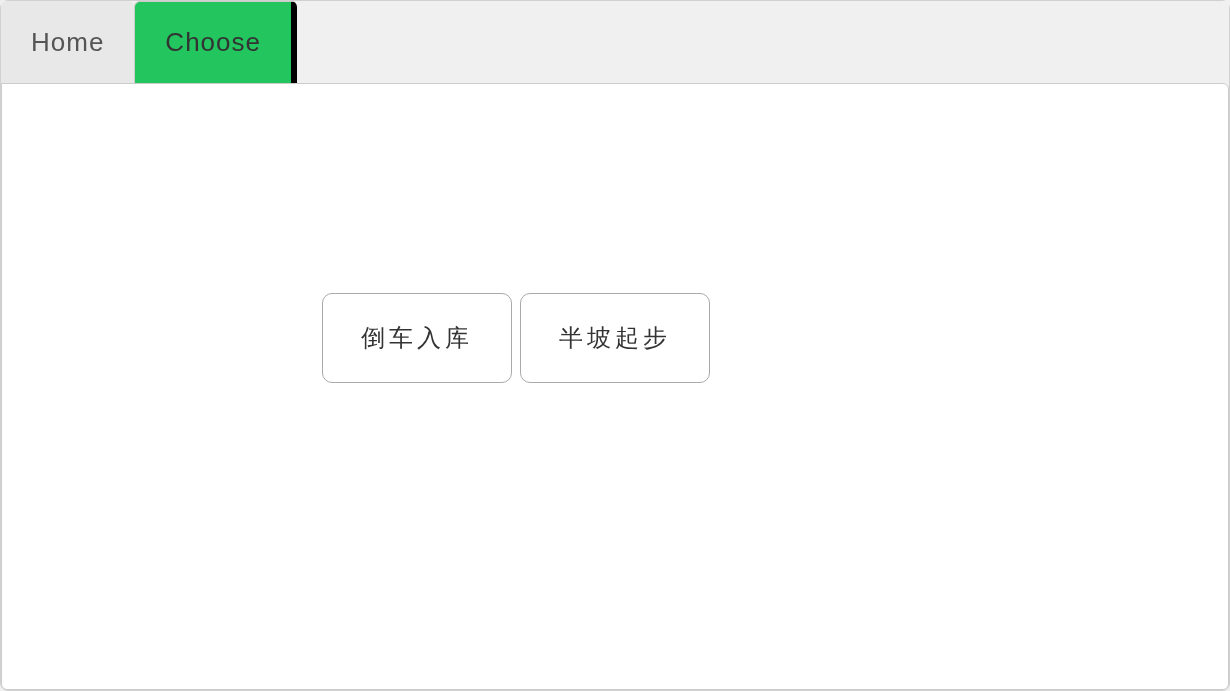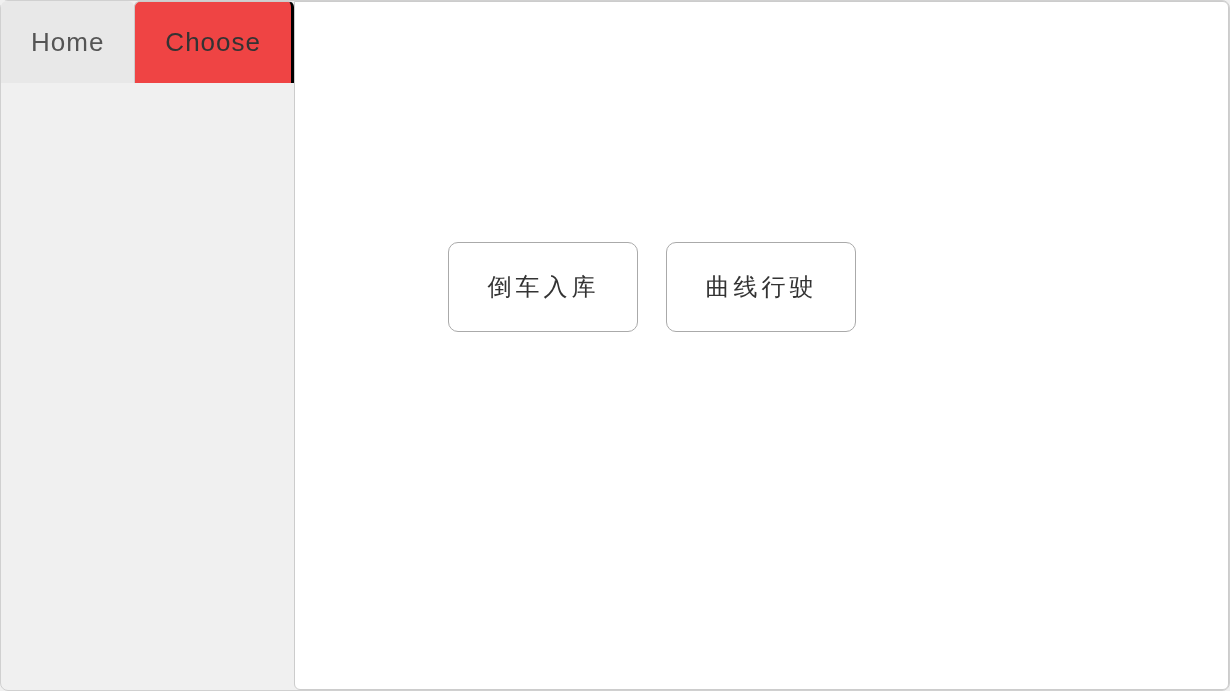--- a/index.html
+++ b/index.html
@@ -16,21 +16,21 @@
       overflow: hidden;
     }
 
     .app-container {
       width: 100%;
       height: 100%;
       background-color: #f0f0f0;
       border: 1px solid #d0d0d0;
       border-radius: 8px;
       display: flex;
-      flex-direction: row;
+      flex-direction: column;
     }
 
     .tab-bar {
       display: flex;
       align-items: stretch;
       height: 82px;
       background-color: #f0f0f0;
     }
 
     .tab {
@@ -40,24 +40,24 @@
       padding: 0 30px;
       font-size: 26px;
       color: #444;
       cursor: pointer;
       border-radius: 6px 6px 0 0;
       font-family: 'KaiTi', 'STKaiti', cursive, sans-serif;
       letter-spacing: 1px;
     }
 
     .tab.active {
-      background-color: #ef4444;
+      background-color: #22c55e;
       border-top: 1px solid #ccc;
       border-left: 1px solid #ccc;
-      border-right: 3px solid #000000;
+      border-right: 6px solid #000000;
       color: #333;
     }
 
     .tab.inactive {
       background-color: #e8e8e8;
       color: #555;
     }
 
     .main-content {
       flex: 1;
@@ -66,21 +66,21 @@
       border-radius: 0 6px 6px 6px;
       display: flex;
       align-items: center;
       justify-content: center;
     }
 
     .button-grid {
       display: grid;
       grid-template-columns: repeat(3, 190px);
       grid-template-rows: repeat(2, 90px);
-      gap: 28px;
+      gap: 8px;
     }
 
     .choice-button {
       background-color: #ffffff;
       border: 1.5px solid #aaa;
       border-radius: 10px;
       display: flex;
       align-items: center;
       justify-content: center;
       font-size: 24px;
@@ -100,17 +100,17 @@
 
 <div class="app-container">
   <div class="tab-bar">
     <div class="tab inactive">Home</div>
     <div class="tab active">Choose</div>
   </div>
 
   <div class="main-content">
     <div class="button-grid">
       <button class="choice-button">倒车入库</button>
-      <button class="choice-button">曲线行驶</button>
+      <button class="choice-button">半坡起步</button>
       <div class="choice-button empty"></div>
     </div>
   </div>
 </div>
 
 </body></html>

